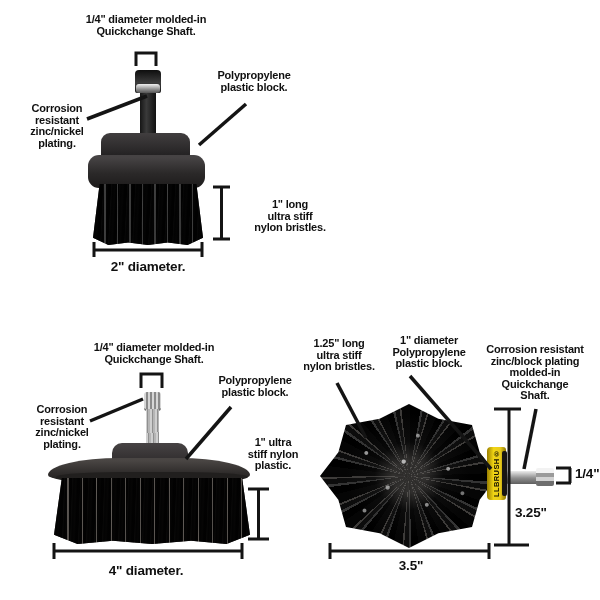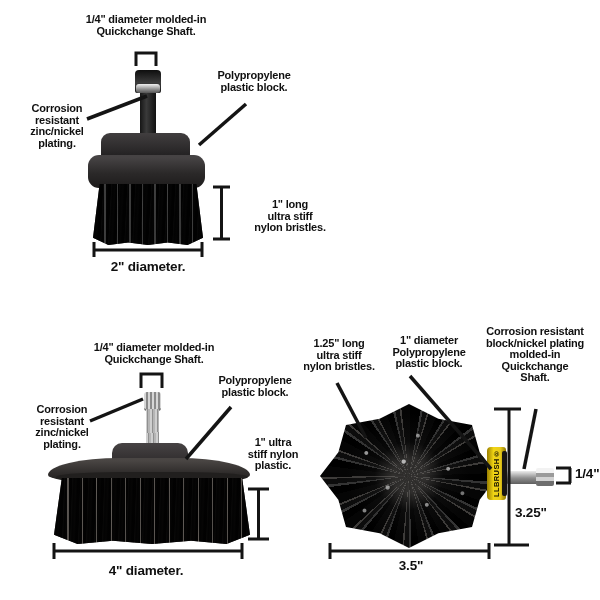--- a/index.html
+++ b/index.html
@@ -177,23 +177,23 @@
   <div class="label" style="left:339px; top:338px;">
     <span>1.25" long</span>
     <span>ultra stiff</span>
     <span>nylon bristles.</span>
   </div>
   <div class="label" style="left:429px; top:335px;">
     <span>1" diameter</span>
     <span>Polypropylene</span>
     <span>plastic block.</span>
   </div>
-  <div class="label" style="left:535px; top:326px;">
+  <div class="label" style="left:535px; top:344px;">
     <span>Corrosion resistant</span>
-    <span>block/nickel plating</span>
+    <span>zinc/block plating</span>
     <span>molded-in</span>
     <span>Quickchange</span>
     <span>Shaft.</span>
   </div>
   <div class="label measure no-center" style="left:575px; top:467px;">1/4"</div>
   <div class="label measure no-center" style="left:515px; top:506px;">3.25"</div>
   <div class="label measure" style="left:411px; top:559px;">3.5"</div>
 
 </div>
 

